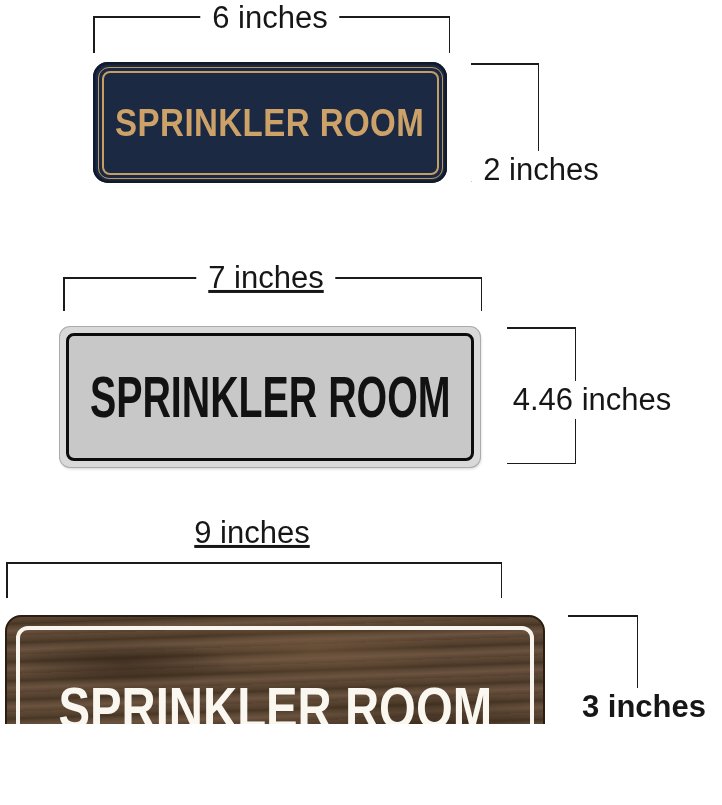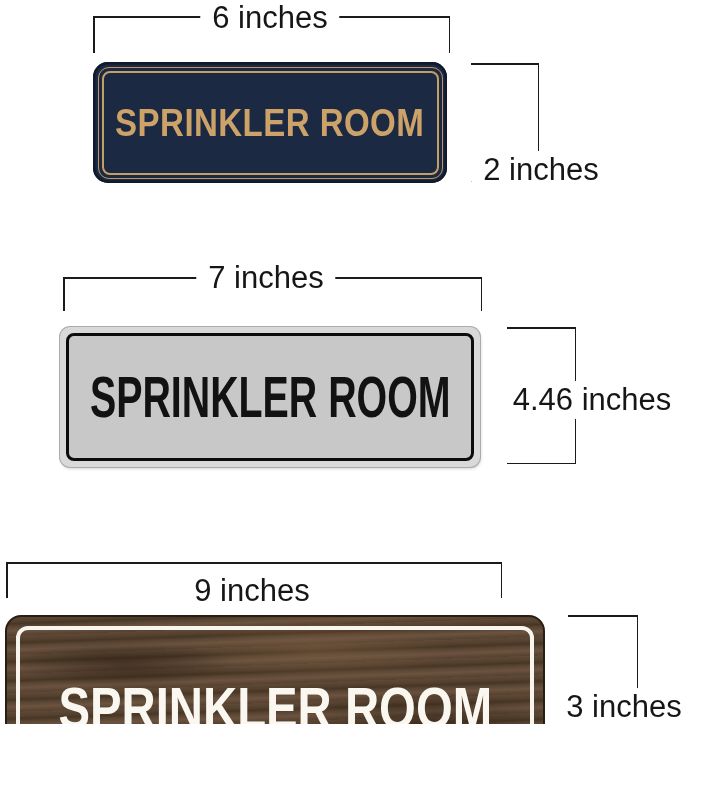--- a/index.html
+++ b/index.html
@@ -59,21 +59,21 @@
 
   .g1-hvline { left:537.5px; top:63px; height:119px; }
   .g1-htickT { left:471px; top:63px;    width:68px; }
   .g1-htickB { left:471px; top:180.5px; width:68px; }
   .g1-hlabel { left:541px; top:122px;margin-top:48px; }
 
   
   .g2-wline  { left:63px;  top:277px; width:419px; }
   .g2-wtickL { left:63px;  top:277px; height:34px; }
   .g2-wtickR { left:480.5px; top:277px; height:34px; }
-  .g2-wlabel { left:266px; top:278px; }
+  .g2-wlabel { left:266px; top:278px;text-decoration:underline; }
 
   .g2-sign {
     left:60px; top:327px; width:420px; height:140px;
     background:#d9d9d9;
     border-radius:10px;
     box-shadow: 0 0 0 1px #ababab, 1px 2px 3px rgba(0,0,0,0.18);
   }
   .g2-face {
     inset:6px;
     border:3.5px solid #0c0c0c;
@@ -84,21 +84,21 @@
 
   .g2-hvline { left:574.5px; top:327px; height:137px; }
   .g2-htickT { left:507px; top:327px;    width:69px; }
   .g2-htickB { left:507px; top:462.5px;  width:69px; }
   .g2-hlabel { left:592px; top:400px; }
 
   
   .g3-wline  { left:6px;   top:562px; width:496px; }
   .g3-wtickL { left:6px;   top:562px; height:36px; }
   .g3-wtickR { left:500.5px; top:562px; height:36px; }
-  .g3-wlabel { left:252px; top:591px; }
+  .g3-wlabel { left:252px; top:533px;text-decoration:underline; }
 
   .g3-sign {
     left:5px; top:615px; width:540px; height:186px;
     border-radius:16px;
     border:2px solid #2a1d12;
     background-color:#55412f;
     background-image:
       radial-gradient(ellipse 170px 36px at 22% 26%, rgba(32,20,11,0.45), rgba(32,20,11,0) 65%),
       radial-gradient(ellipse 220px 50px at 58% 18%, rgba(130,98,68,0.40), rgba(130,98,68,0) 60%),
       radial-gradient(ellipse 200px 42px at 78% 55%, rgba(36,22,12,0.35), rgba(36,22,12,0) 65%),
@@ -111,21 +111,21 @@
   .g3-face {
     inset:9px;
     border:4px solid #f8f5ee;
     border-radius:12px;
   }
   .g3-text { font-size:57px; color:#faf7f0; transform:scaleX(0.83); }
 
   .g3-hvline { left:636.5px; top:615px; height:178px; }
   .g3-htickT { left:568px; top:615px;    width:70px; }
   .g3-htickB { left:568px; top:791.5px;  width:70px; }
-  .g3-hlabel { left:624px; top:707px; }
+  .g3-hlabel { left:644px; top:707px;font-weight:bold; }
 </style>
 </head>
 <body>
 
 <div class="canvas">
 
   <section>
     <div class="hline g1-wline"></div>
     <div class="vline g1-wtickL"></div>
     <div class="vline g1-wtickR"></div>

